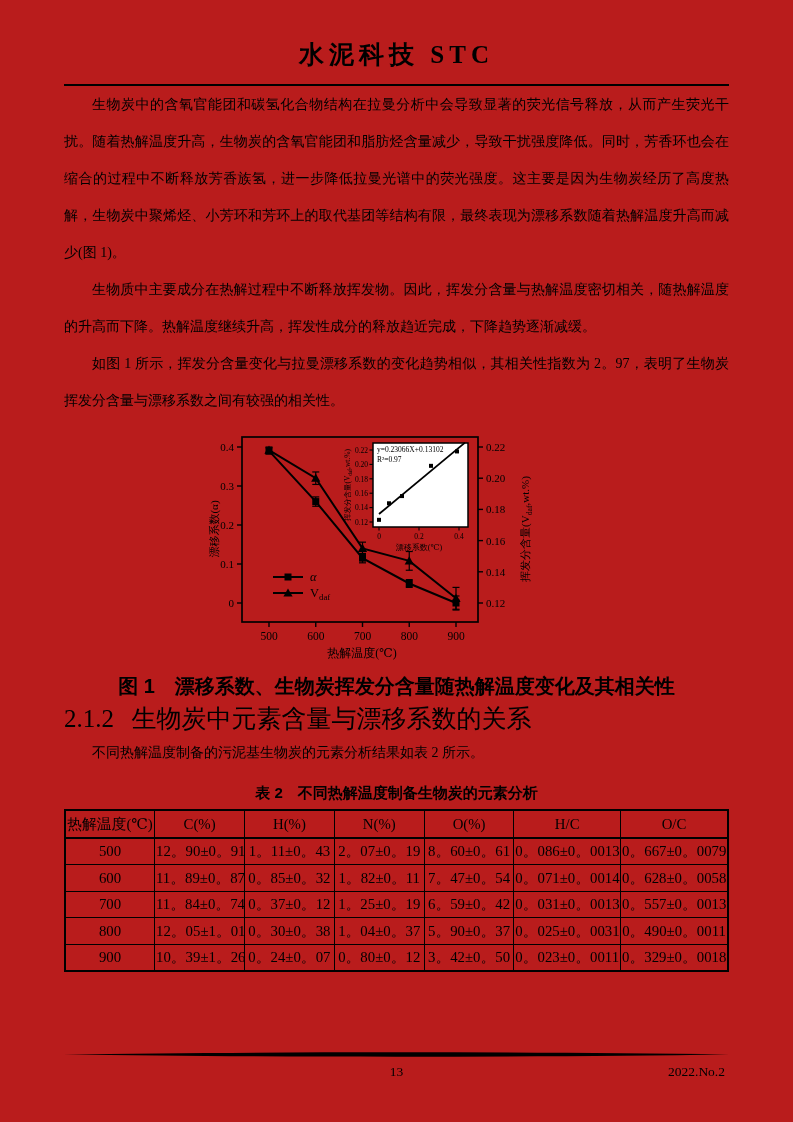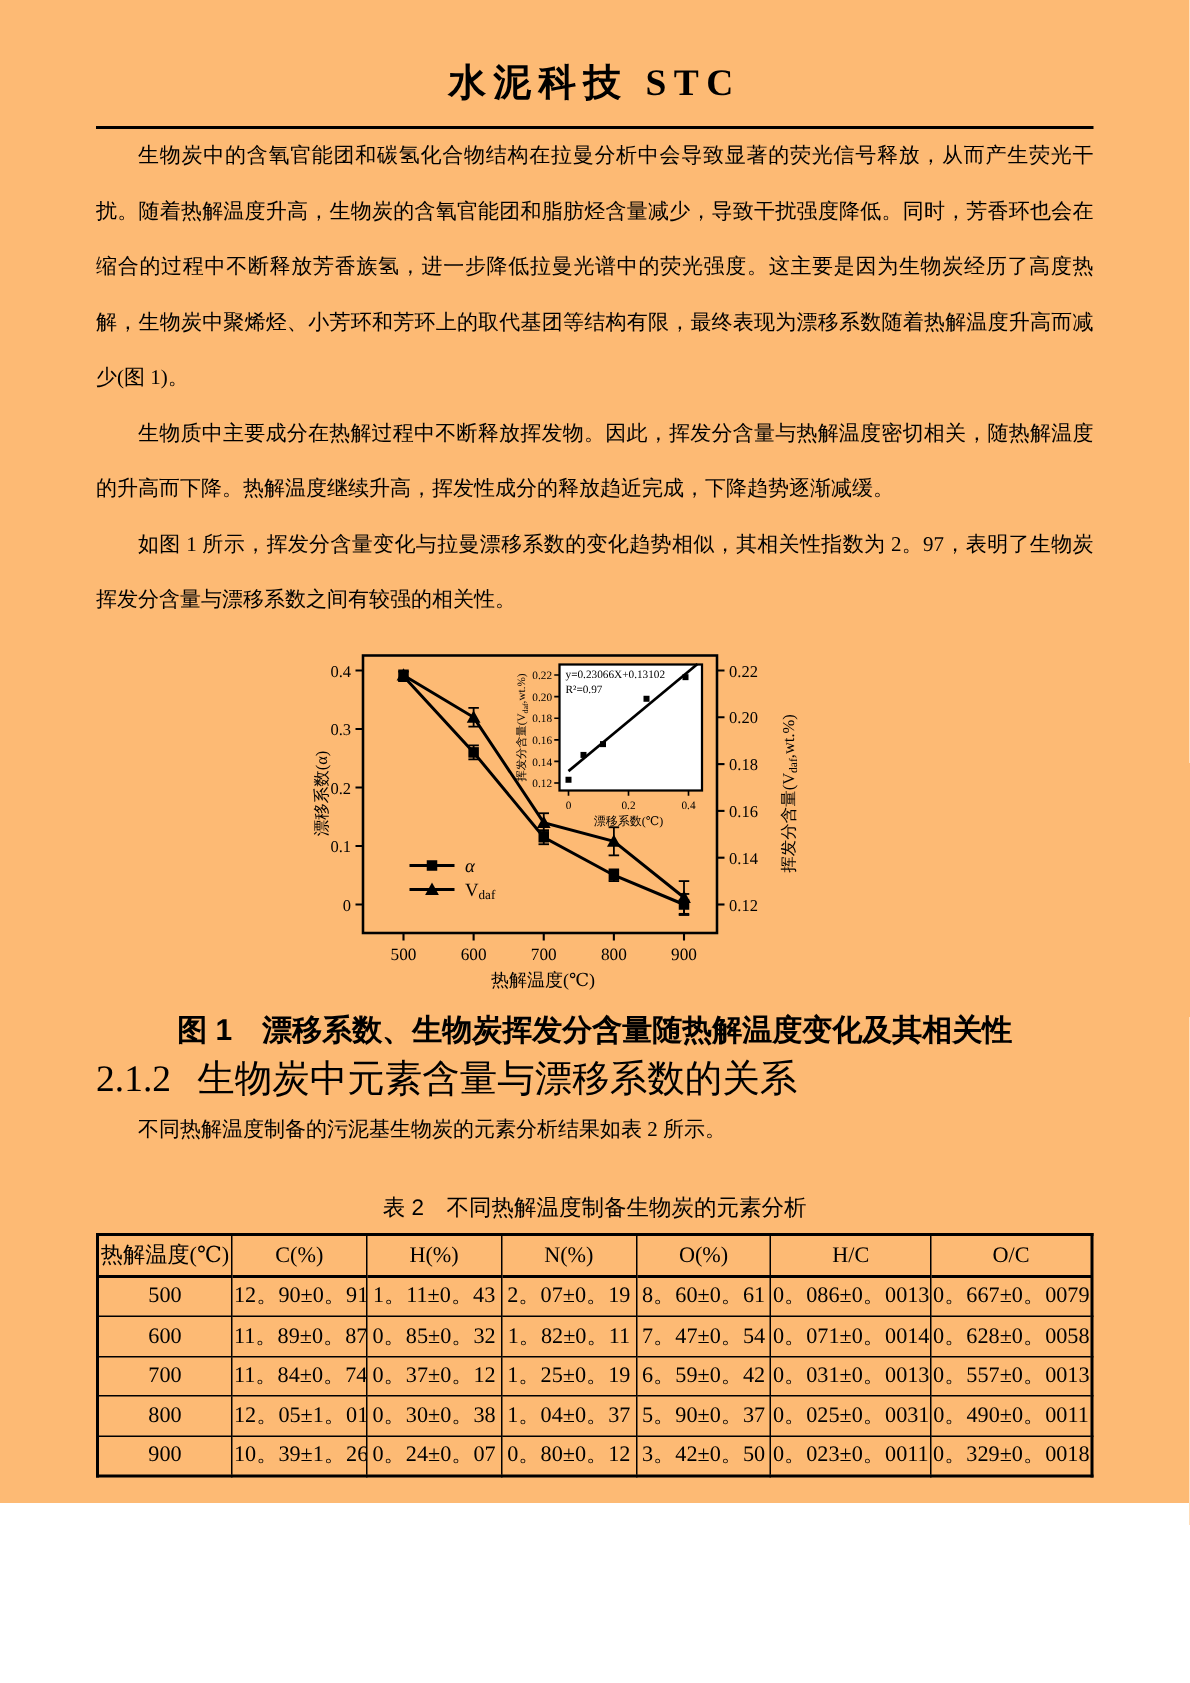--- a/index.html
+++ b/index.html
@@ -1,19 +1,19 @@
 <!DOCTYPE html>
 <html><head>
 <meta charset="utf-8">
 <style>
   html,body{margin:0;padding:0;background:#ffffff;}
   .page{
     position:relative;
-    width:793px;height:1002px;
-    background:#fdba74;
+    width:793px;height:1122px;
+    background:#b91c1c;
     color:#000;
     font-family:"Liberation Serif","DejaVu Serif",serif;
     overflow:hidden;
   }
   .content{margin:0 64px;}
   .journal-title{
     margin:0;
     padding-top:38px;
     text-align:center;
     font-size:25px;
@@ -48,24 +48,24 @@
     line-height:21px;
   }
   h2.section-heading{
     margin:7px 0 0 0;
     font-size:25px;
     font-weight:normal;
     line-height:30px;
   }
   h2.section-heading .sec-num{margin-right:0.7em;}
   .table-caption{
-    margin-top:23px;
+    margin-top:11px;
     text-align:center;
     font-family:"Liberation Sans","DejaVu Sans",sans-serif;
-    font-weight:normal;
+    font-weight:bold;
     font-size:15px;
     line-height:21px;
   }
   table.data-table{
     margin-top:6px;
     width:100%;
     border-collapse:collapse;
     border:2.2px solid #000;
     table-layout:fixed;
   }
@@ -307,13 +307,22 @@
               <td>0。80±0。12</td>
               <td>3。42±0。50</td>
               <td>0。023±0。0011</td>
               <td>0。329±0。0018</td>
             </tr>
           </tbody>
       </table>
     </main>
   </div>
 
+  <footer class="page-footer">
+    <svg width="665" height="7">
+      <path d="M0,3.5 C 200,0.6 465,0.6 665,3.5 C 465,6.4 200,6.4 0,3.5 Z" fill="#000"></path>
+    </svg>
+    <div class="footer-row">
+      <span class="page-num">13</span>
+      <span class="issue">2022.No.2</span>
+    </div>
+  </footer>
 </div>
 
 </body></html>

